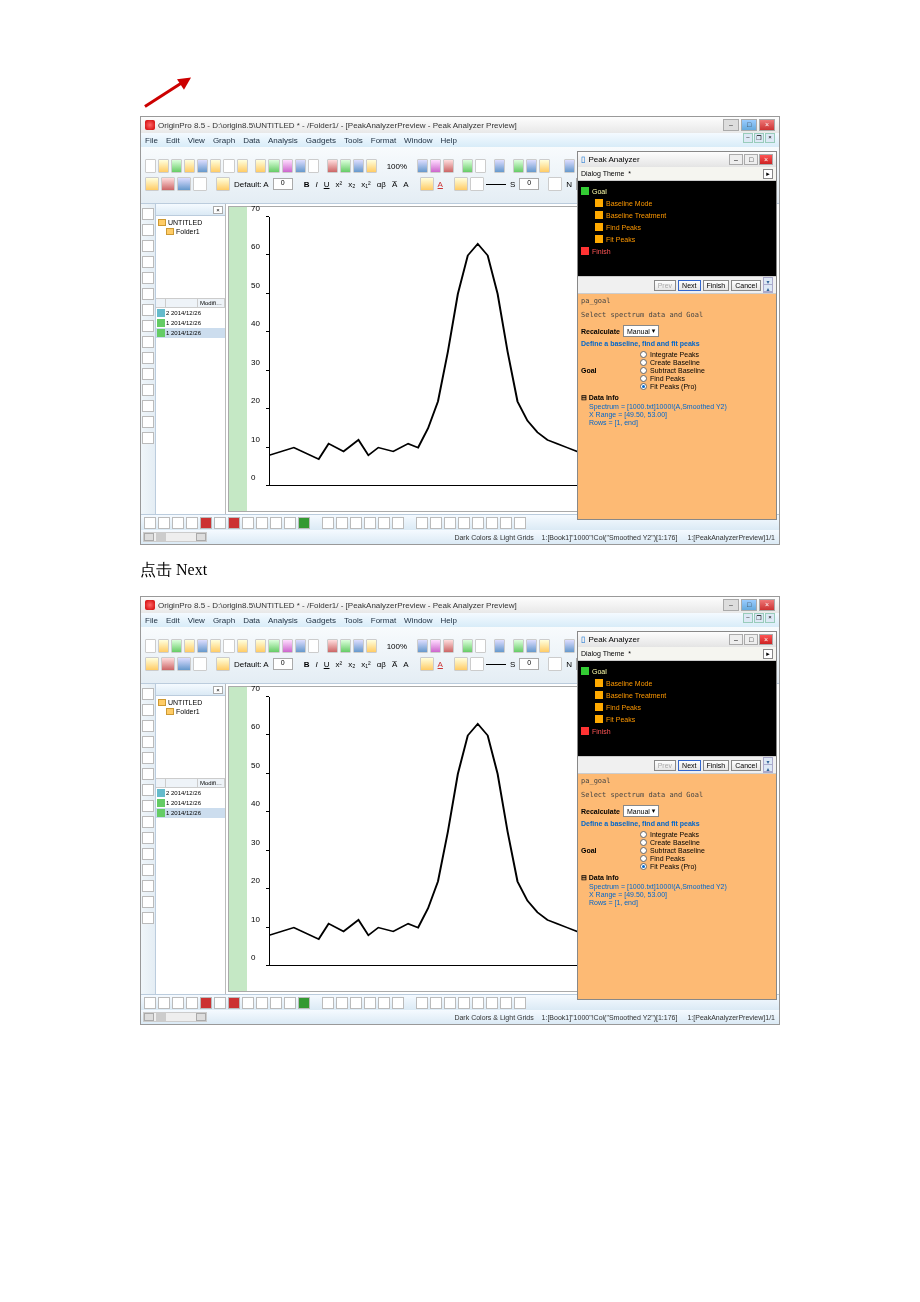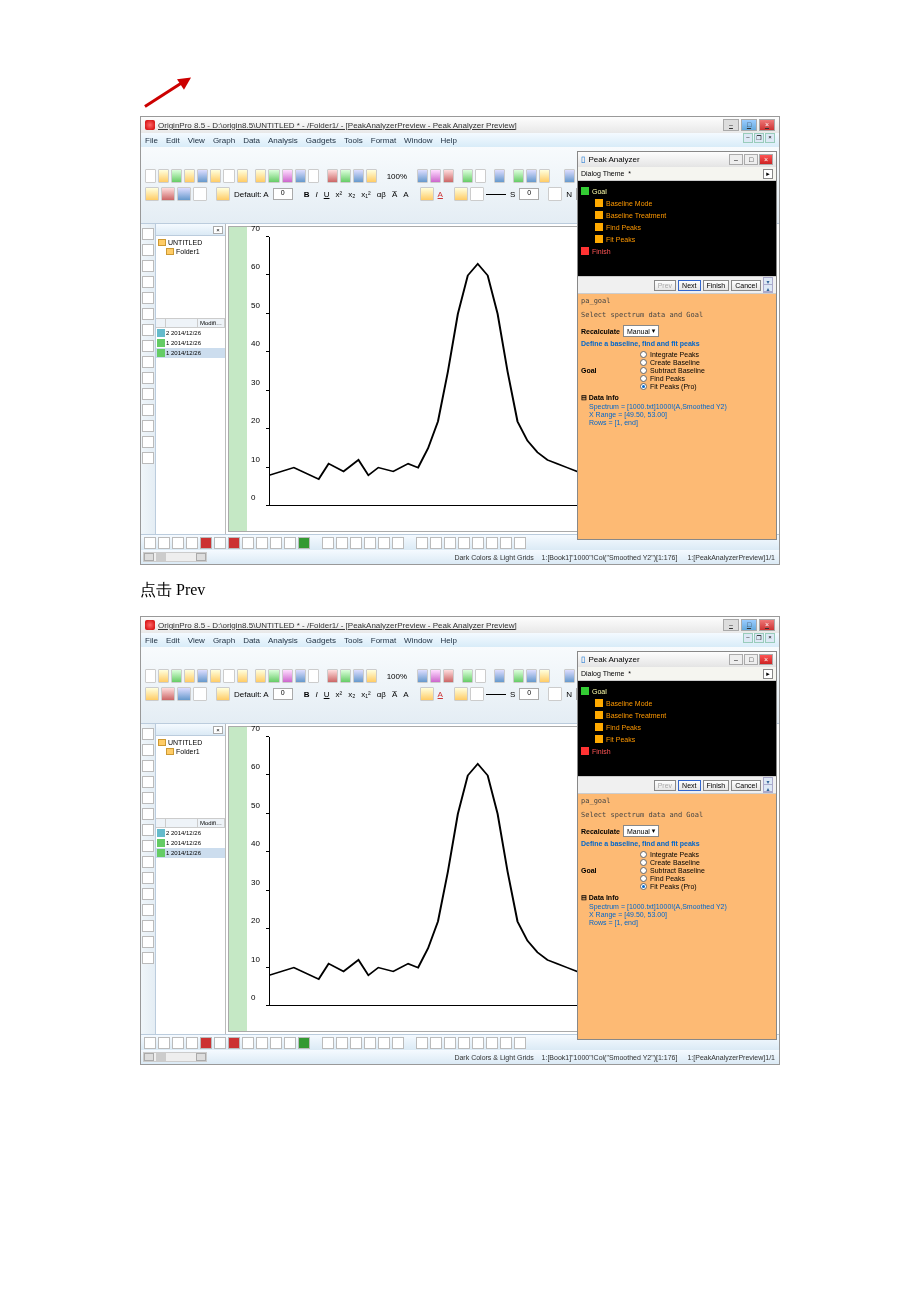--- a/index.html
+++ b/index.html
@@ -2,32 +2,32 @@
 <html><head>
 <meta charset="utf-8">
 <style>
   * { box-sizing: border-box; margin: 0; padding: 0; }
   body { font-family: Arial, sans-serif; font-size: 10px; background: #fff; width: 920px; }
   .page { padding: 80px 140px 40px 140px; }
   .arrow-wrap { margin-bottom: 10px; }
   .arrow { display: inline-block; transform: rotate(-15deg); }
   .arrow svg { display: block; }
   .app-window { border: 1px solid #999; background: #eee; position: relative; }
-  .titlebar { background: linear-gradient(#fdfdfd,#e8e8e8); height: 16px; display: flex; align-items: center; padding: 0 4px; font-size: 8px; color: #333; text-decoration: underline; }
+  .titlebar { background: linear-gradient(#fdfdfd,#e8e8e8); height: 16px; display: flex; align-items: center; padding: 0 4px; font-size: 8px; color: #333; }
   .titlebar .icon { width: 10px; height: 10px; background: radial-gradient(circle,#f66,#c00); border-radius: 2px; margin-right: 3px; }
   .titlebar .title { flex: 1; white-space: nowrap; overflow: hidden; }
   .winbtns { display: flex; gap: 2px; }
   .winbtn { width: 16px; height: 12px; background: #ddd; border: 1px solid #aaa; font-size: 7px; text-align: center; line-height: 10px; }
   .winbtn.close { background: linear-gradient(#e77,#c33); color: #fff; }
   .winbtn.max { background: linear-gradient(#9cf,#6ad); }
   .menubar { background: linear-gradient(#f4faff,#d8ecf8); height: 14px; display: flex; align-items: center; padding: 0 4px; font-size: 8px; color: #234; gap: 8px; }
   .menubar span { cursor: default; }
   .mdi-btns { position: absolute; right: 4px; top: 16px; display: flex; gap: 1px; }
   .mdi-btns div { width: 10px; height: 10px; background: #dde8f5; border: 1px solid #9cb; font-size: 6px; text-align: center; }
-  .toolbars { background: linear-gradient(#f8fbfd,#e4edf4); padding: 20px 4px; border-bottom: 1px solid #bcd; }
+  .toolbars { background: linear-gradient(#f8fbfd,#e4edf4); padding: 10px 4px; border-bottom: 1px solid #bcd; }
   .tb-row { display: flex; align-items: center; gap: 2px; height: 18px; }
   .tb-ico { width: 14px; height: 14px; background: #fff; border: 1px solid #ccc; border-radius: 1px; }
   .tb-ico.y { background: linear-gradient(#ffd,#fc6); }
   .tb-ico.g { background: linear-gradient(#dfd,#6c6); }
   .tb-ico.b { background: linear-gradient(#ddf,#69c); }
   .tb-ico.r { background: linear-gradient(#fdd,#c66); }
   .tb-ico.p { background: linear-gradient(#fdf,#c6c); }
   .tb-sep { width: 5px; }
   .tb-txt { font-size: 8px; padding: 0 2px; }
   .tb-input { width: 20px; height: 12px; border: 1px solid #aaa; background: #fff; font-size: 7px; text-align: center; }
@@ -442,21 +442,21 @@
       <div class="bt-ico"></div>
       <div class="bt-ico"></div>
       <div class="bt-ico"></div>
     </div>
     <div class="statusbar">
       <span class="s1"><span>Dark Colors &amp; Light Grids</span>&nbsp;&nbsp;&nbsp;&nbsp;<span>1:[Book1]"1000"!Col("Smoothed Y2")[1:176]</span></span>
       <span>1:[PeakAnalyzerPreview]1/1</span>
     </div>
   </div>
 
-  <div class="caption">点击 Prev</div>
+  <div class="caption">点击 Next</div>
 
 
   <div class="app-window" style="position:relative;">
     <div class="titlebar">
       <div class="icon"></div>
       <div class="title">OriginPro 8.5 - D:\origin8.5\UNTITLED * - /Folder1/ - [PeakAnalyzerPreview - Peak Analyzer Preview]</div>
       <div class="winbtns">
         <div class="winbtn">–</div>
         <div class="winbtn max">□</div>
         <div class="winbtn close">×</div>

